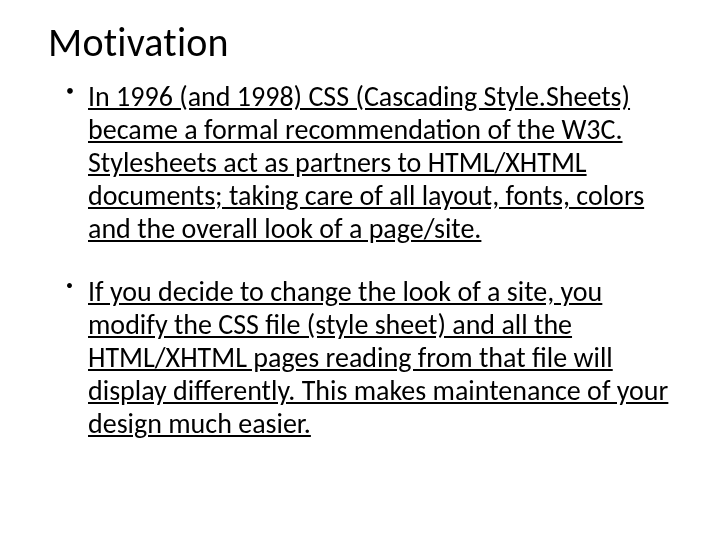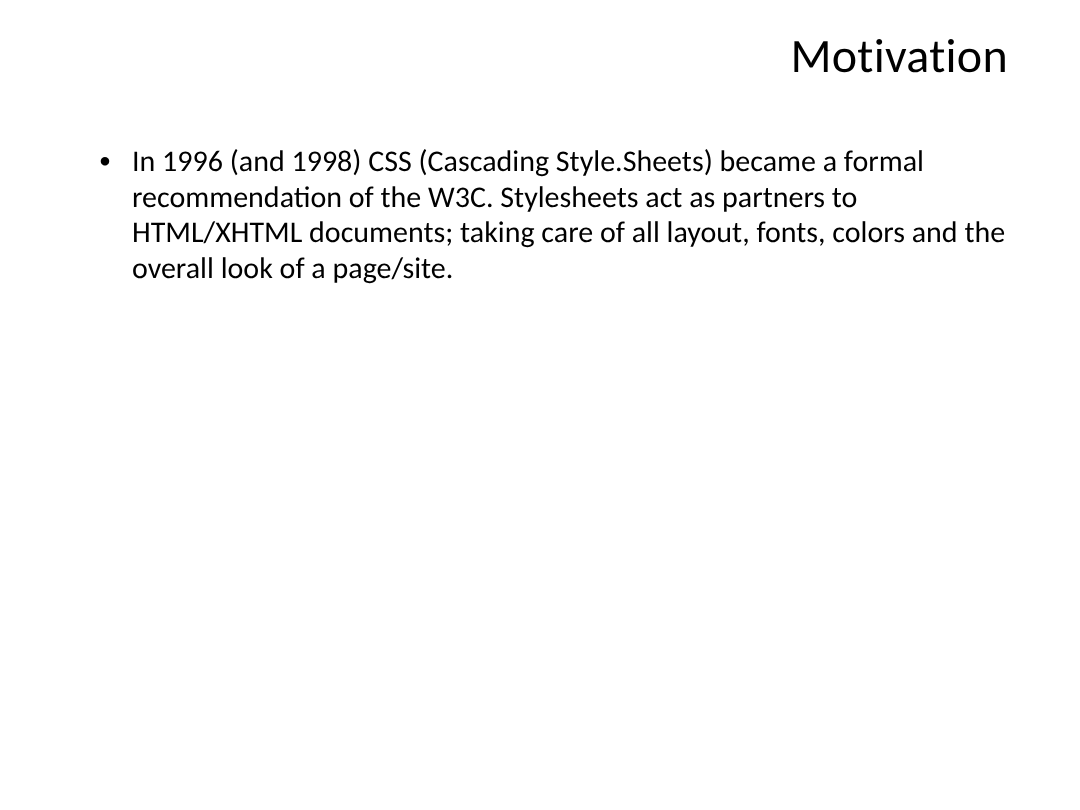--- a/index.html
+++ b/index.html
@@ -1,24 +1,25 @@
 <!DOCTYPE html>
 <html><head>
   <meta charset="utf-8">
   <style>
     * { margin: 0; padding: 0; box-sizing: border-box; }
     html, body { width: 720px; height: 540px; background: #fff; font-family: Calibri, "Segoe UI", Arial, sans-serif; color: #000; }
     .slide { width: 720px; height: 540px; padding: 18px 48px 30px 48px; }
-    .title { font-size: 32px; font-weight: 400; text-align: right; margin-bottom: 40px; letter-spacing: 0.2px; }
+    .title { font-size: 40px; font-weight: 400; text-align: left; margin-bottom: 13px; letter-spacing: 0.2px; }
     ul.bullets { list-style: none; padding-left: 18px; }
-    ul.bullets li { position: relative; padding-left: 22px; font-size: 20px; line-height: 1.18; margin-bottom: 30px; }
+    ul.bullets li { position: relative; padding-left: 22px; font-size: 28px; line-height: 1.18; margin-bottom: 30px; text-decoration: underline; }
     ul.bullets li::before { content: "•"; position: absolute; left: 0; top: 0; font-size: 16px; line-height: 1.4; }
     ul.bullets li.small-bullet::before { font-size: 14px; line-height: 1.6; }
   </style>
 </head>
 <body>
 
 <div class="slide">
   <h1 class="title">Motivation</h1>
   <ul class="bullets">
     <li>In 1996 (and 1998) CSS (Cascading Style.Sheets) became a formal recommendation of the W3C. Stylesheets act as partners to HTML/XHTML documents; taking care of all layout, fonts, colors and the overall look of a page/site.</li>
+    <li class="small-bullet"> If you decide to change the look of a site, you modify the CSS file (style sheet) and all the HTML/XHTML pages reading from that file will display differently. This makes maintenance of your design much easier.</li>
   </ul>
 </div>
 
 </body></html>

